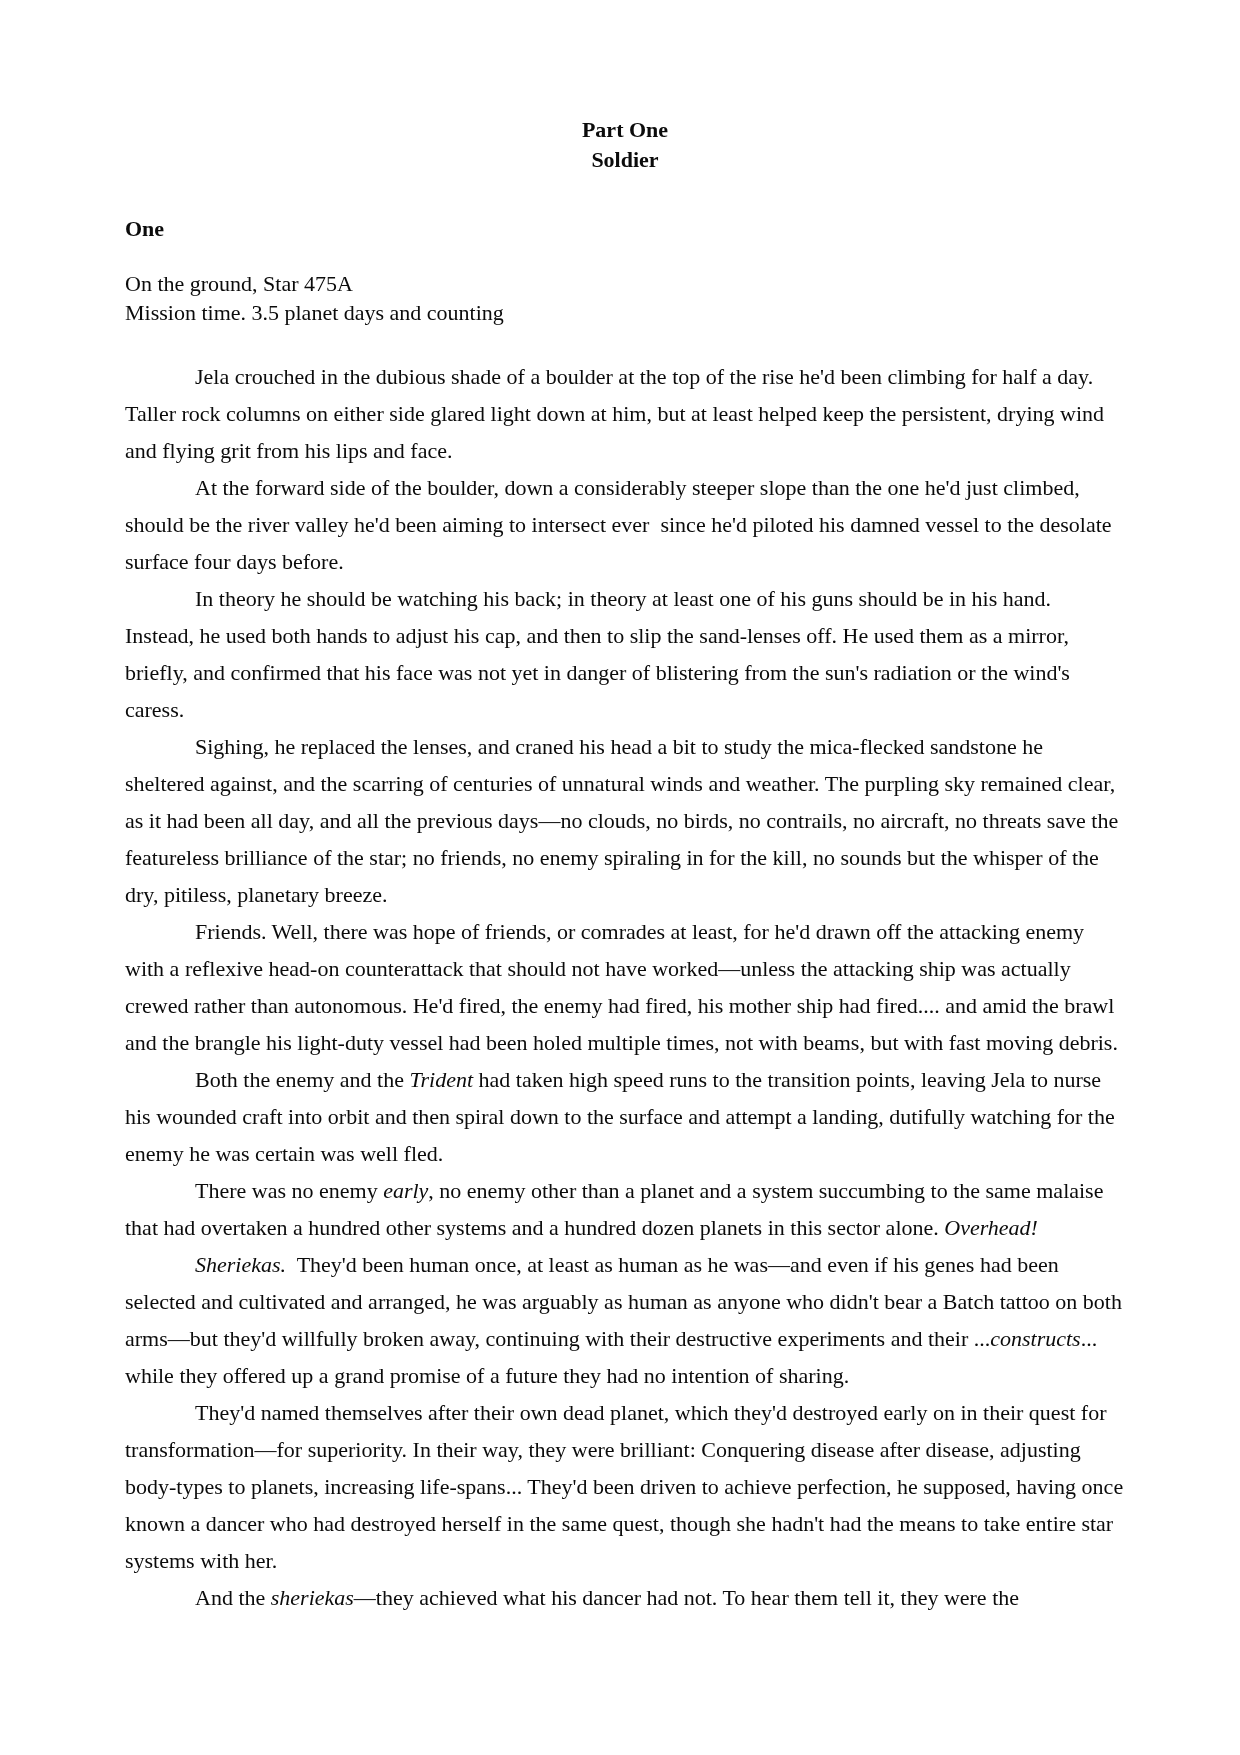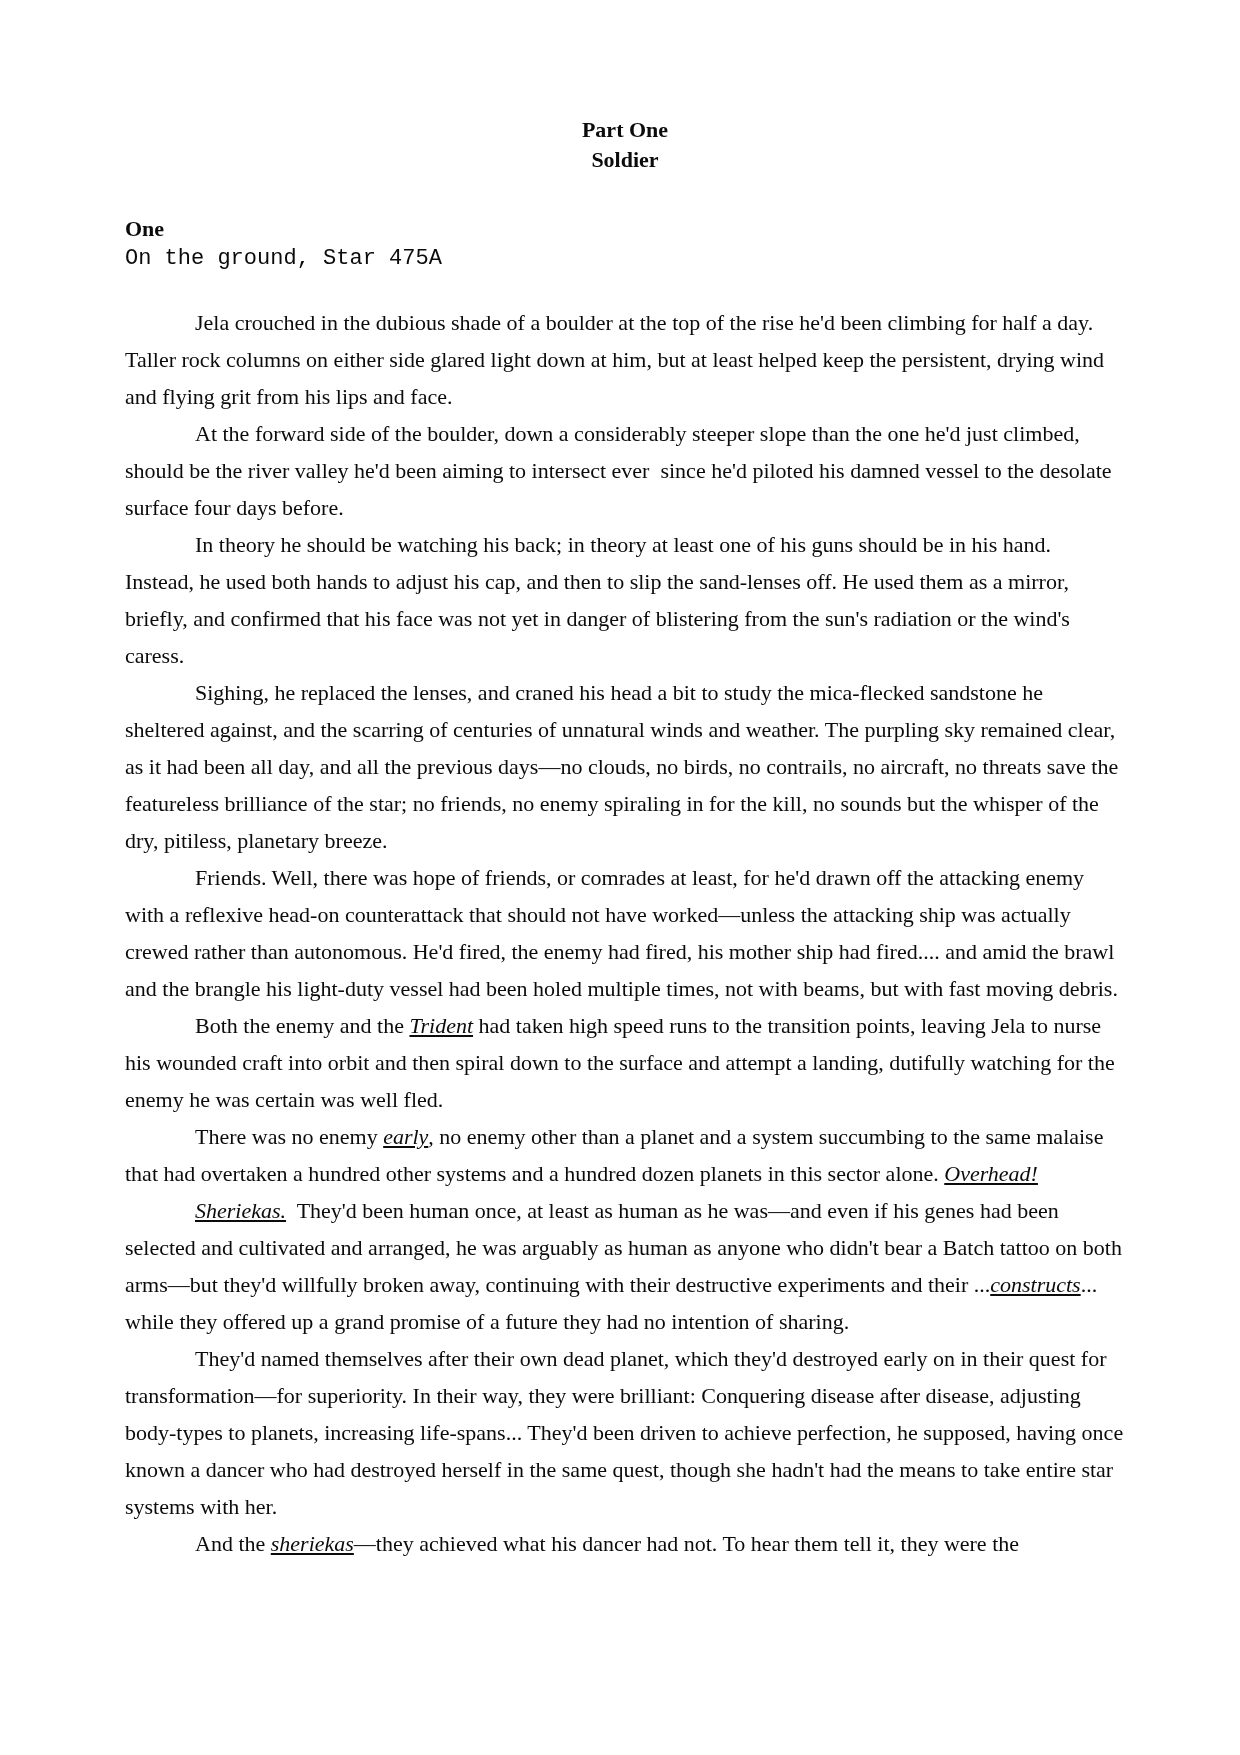--- a/index.html
+++ b/index.html
@@ -25,51 +25,51 @@
     font-weight: bold;
     line-height: 30px;
   }
   .chapter-heading {
     font-weight: bold;
     line-height: 30px;
     margin-top: 39px;
     text-align: left;
   }
   .dateline {
+    margin-top: 25px;
     line-height: 29px;
-    font-family: Liberation Mono, monospace;
   }
   .body-text {
     margin-top: 31px;
   }
   .para {
     margin: 0;
     text-indent: 70px;
     line-height: 37px;
     white-space: pre-wrap;
     text-align: left;
   }
   .para i {
     font-style: italic;
-    text-decoration: underline;
   }
 </style>
 </head>
 <body>
 
 <div class="page">
   <div class="part-heading">
     <div>Part One</div>
     <div>Soldier</div>
   </div>
 
   <div class="chapter-heading">One</div>
 
   <div class="dateline">
     <div>On the ground, Star 475A</div>
+    <div>Mission time. 3.5 planet days and counting</div>
   </div>
 
   <div class="body-text">
       <p class="para"><span>Jela crouched in the dubious shade of a boulder at the top of the rise he'd been climbing for half a day. Taller rock columns on either side glared light down at him, but at least helped keep the persistent, drying wind and flying grit from his lips and face.</span></p>
       <p class="para"><span>At the forward side of the boulder, down a considerably steeper slope than the one he'd just climbed, should be the river valley he'd been aiming to intersect ever  since he'd piloted his damned vessel to the desolate surface four days before.</span></p>
       <p class="para"><span>In theory he should be watching his back; in theory at least one of his guns should be in his hand. Instead, he used both hands to adjust his cap, and then to slip the sand-lenses off. He used them as a mirror, briefly, and confirmed that his face was not yet in danger of blistering from the sun's radiation or the wind's caress.</span></p>
       <p class="para"><span>Sighing, he replaced the lenses, and craned his head a bit to study the mica-flecked sandstone he sheltered against, and the scarring of centuries of unnatural winds and weather. The purpling sky remained clear, as it had been all day, and all the previous days—no clouds, no birds, no contrails, no aircraft, no threats save the featureless brilliance of the star; no friends, no enemy spiraling in for the kill, no sounds but the whisper of the dry, pitiless, planetary breeze.</span></p>
       <p class="para"><span>Friends. Well, there was hope of friends, or comrades at least, for he'd drawn off the attacking enemy with a reflexive head-on counterattack that should not have worked—unless the attacking ship was actually crewed rather than autonomous. He'd fired, the enemy had fired, his mother ship had fired.... and amid the brawl and the brangle his light-duty vessel had been holed multiple times, not with beams, but with fast moving debris.</span></p>
       <p class="para"><span>Both the enemy and the </span><i>Trident</i><span> had taken high speed runs to the transition points, leaving Jela to nurse his wounded craft into orbit and then spiral down to the surface and attempt a landing, dutifully watching for the enemy he was certain was well fled.</span></p>
       <p class="para"><span>There was no enemy </span><i>early</i><span>, no enemy other than a planet and a system succumbing to the same malaise that had overtaken a hundred other systems and a hundred dozen planets in this sector alone. </span><i>Overhead!</i></p>

